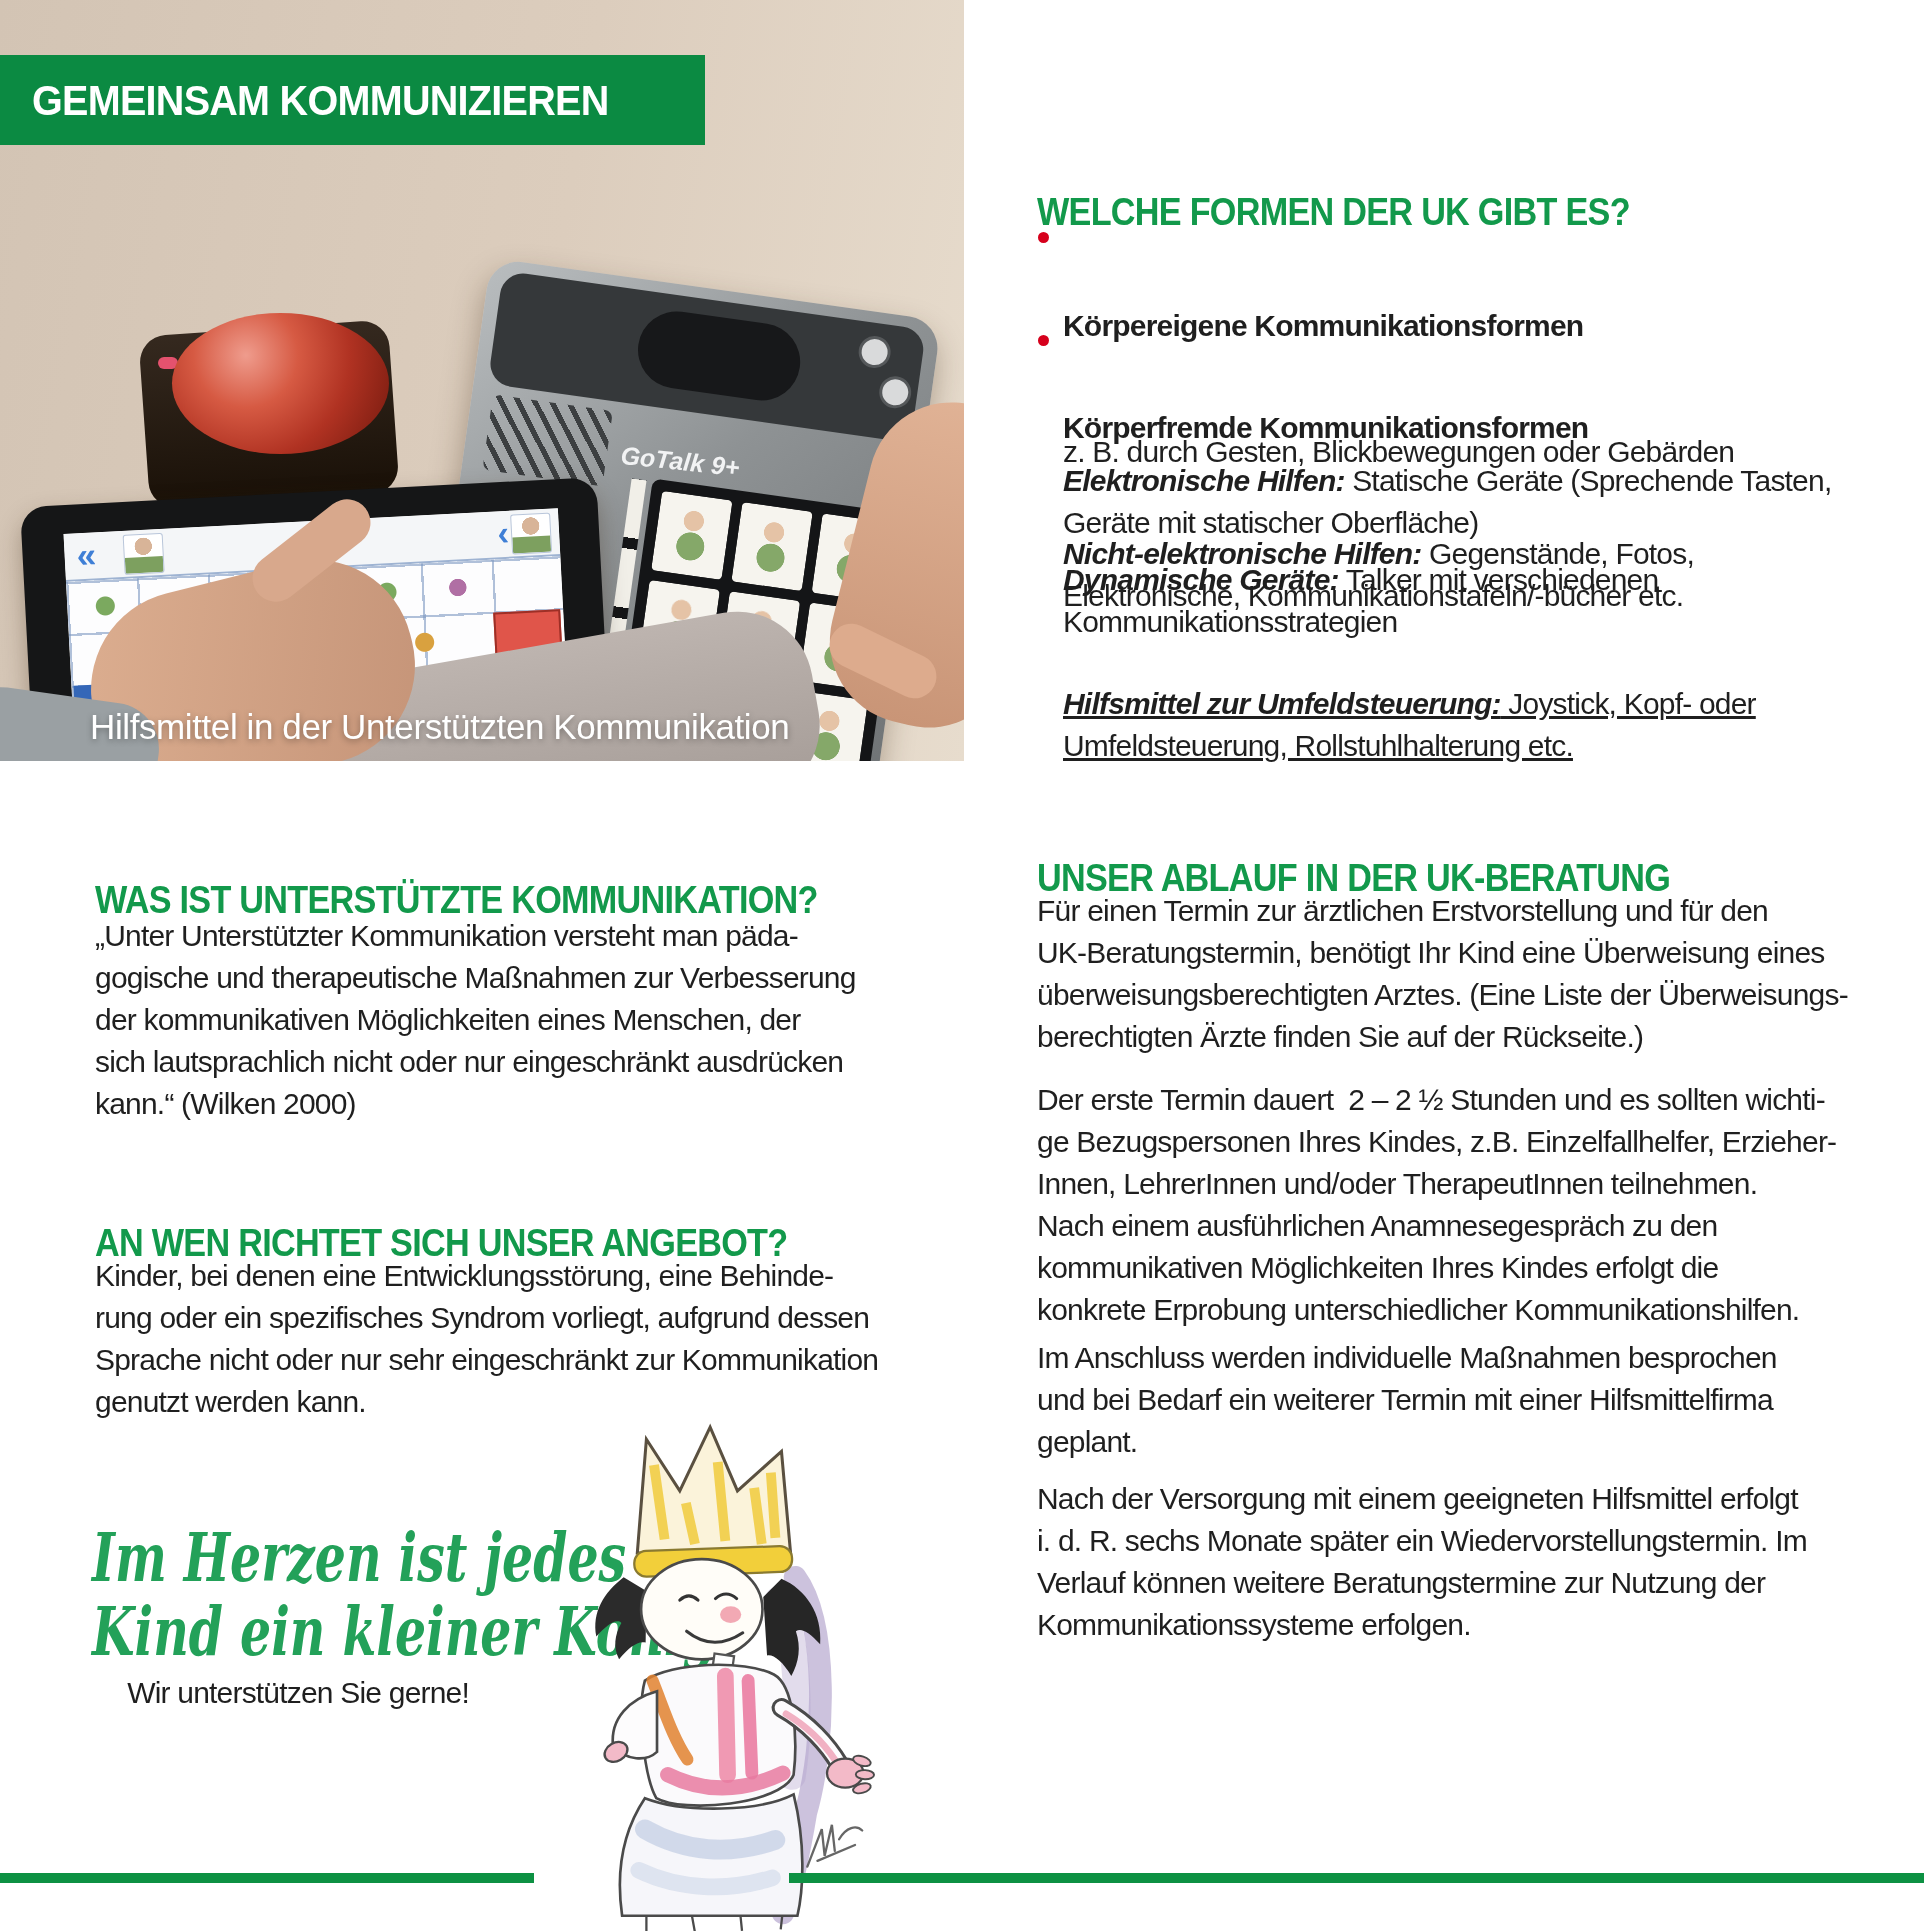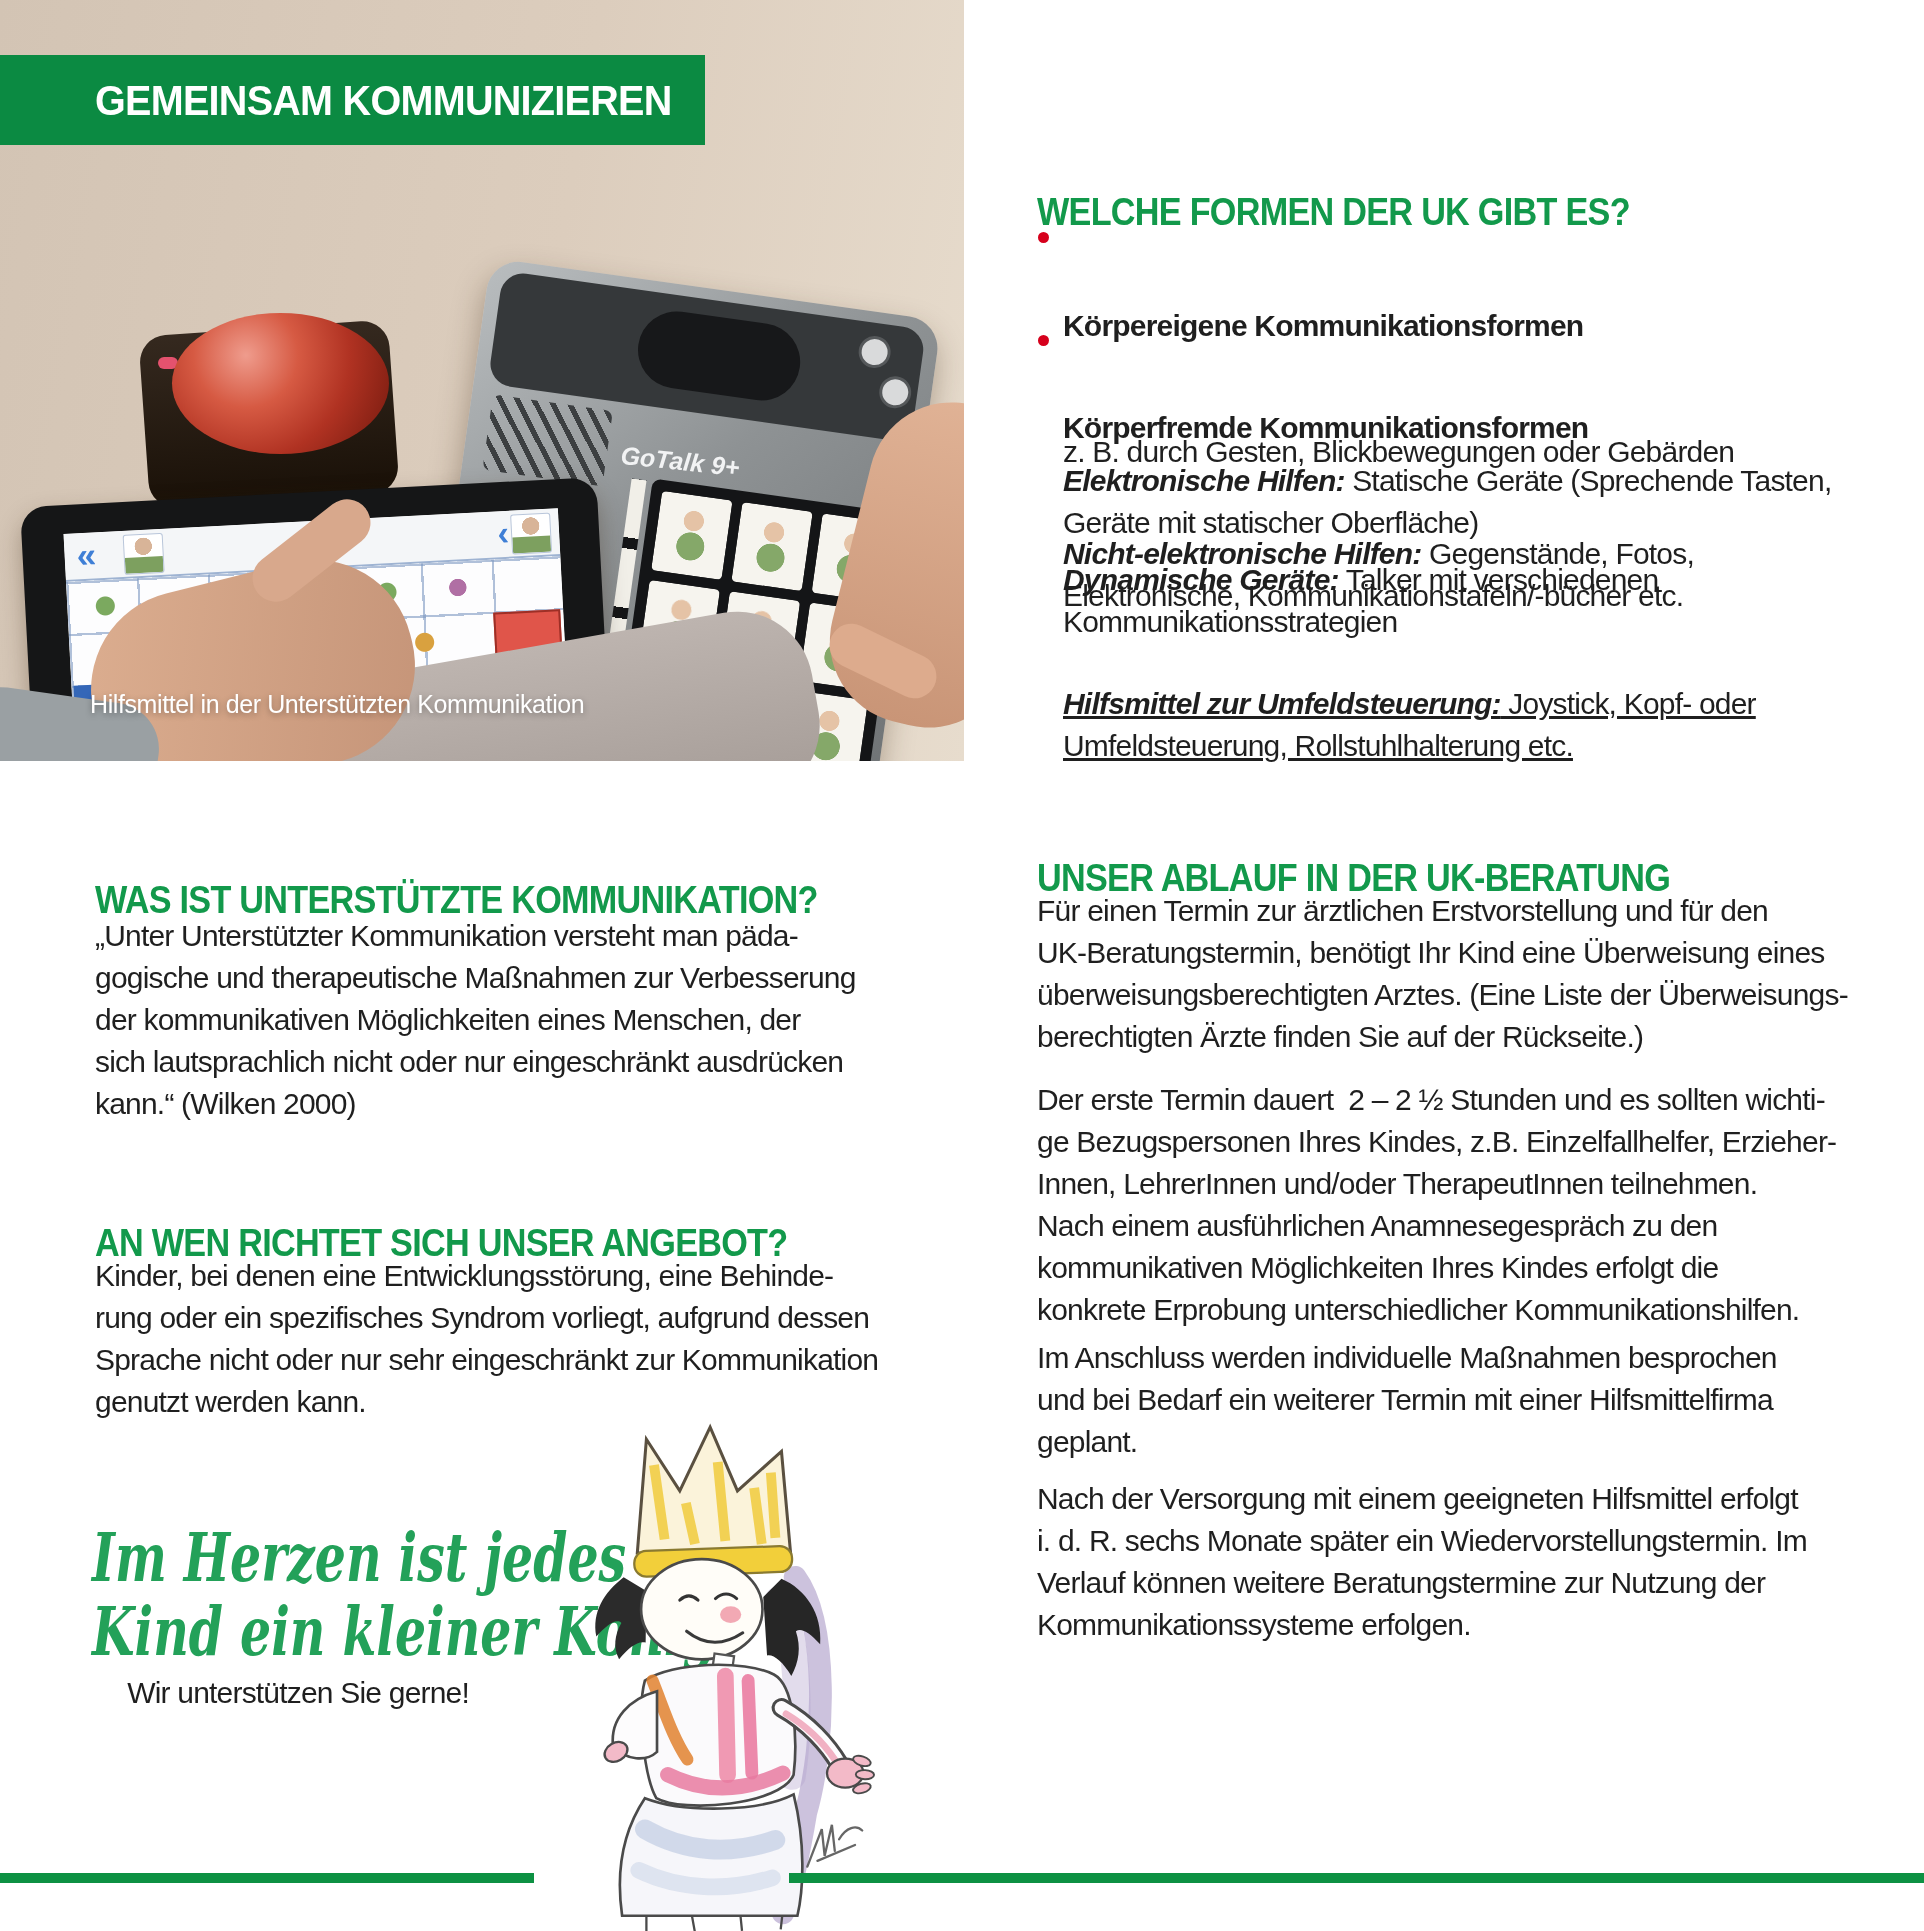--- a/index.html
+++ b/index.html
@@ -15,21 +15,21 @@
         transform:scaleX(.9);transform-origin:left top;white-space:nowrap;}
   .bullet-title{font-weight:bold;}
   .dot{position:absolute;width:11.4px;height:11.4px;border-radius:50%;background:#D6001C;}
 
   
   .photo{left:0;top:0;width:964px;height:761px;overflow:hidden;
          background:linear-gradient(100deg,#d3c4b4 0%,#dccdbd 55%,#e7dccd 100%);}
   .table-surface{position:absolute;left:-53px;top:228px;width:1139px;height:645px;
          background:linear-gradient(100deg,#c99a6e 0%,#dgb 0),linear-gradient(100deg,#c79668 0%,#e2c39c 45%,#f2e3c9 72%,#e8d3b2 100%);
          transform:rotate(-7deg);}
-  .banner{left:0;top:55px;width:705px;height:90px;background:#0B8A42;display:flex;align-items:center;padding-left:95px;box-sizing:border-box;}
+  .banner{left:0;top:55px;width:705px;height:90px;background:#0B8A42;display:flex;align-items:center;padding-left:32px;box-sizing:border-box;}
   .banner span{font-weight:bold;font-size:43px;color:#fff;letter-spacing:-0.8px;transform:scaleX(.92);transform-origin:left center;white-space:nowrap;}
 
   .switch-base{left:144px;top:328px;width:250px;height:173px;background:linear-gradient(#35291f,#191007);border-radius:27px;transform:rotate(-4deg);}
   .switch-dome{left:172px;top:313px;width:217px;height:141px;border-radius:50%;
         background:radial-gradient(circle at 34% 30%,#ef9c8d 0%,#d65a43 30%,#b03222 60%,#6f170c 100%);}
   .switch-led{left:158px;top:357px;width:20px;height:12px;background:#e4526e;border-radius:6px;}
 
   .gotalk{left:455px;top:287px;width:455px;height:486px;transform:rotate(8deg);border-radius:32px;
         background:linear-gradient(135deg,#b9bdbf 0%,#8e9294 45%,#6e7274 100%);box-shadow:0 13.7px 30px rgba(60,40,20,.35);}
   .gt-top{position:absolute;left:13.7px;top:10.6px;width:427px;height:114px;background:#35383a;border-radius:23px;}
@@ -75,21 +75,21 @@
   .tab-redtile{position:absolute;left:425px;top:101px;width:67px;height:47px;background:#e0554a;border:2.3px solid #9d2f26;box-sizing:border-box;}
   .tab-home{position:absolute;left:2.3px;top:152px;width:67px;height:47px;background:#3467b8;}
 
   .hand-right{left:849px;top:402px;width:182px;height:326px;background:linear-gradient(#e0b295,#c99577);border-radius:83px;transform:rotate(14deg);}
   .finger-right{left:826px;top:639px;width:114px;height:44px;background:#ddab8d;border-radius:23px;transform:rotate(26deg);}
   .sleeve-main{left:326px;top:641px;width:493px;height:190px;background:linear-gradient(#bdb4af,#a59c97);border-radius:76px;transform:rotate(-10deg);}
   .hand-left{left:90px;top:575px;width:326px;height:205px;background:linear-gradient(110deg,#dcae90,#c59478);border-radius:99px;transform:rotate(-14deg);}
   .finger-left{left:243px;top:527px;width:137px;height:47px;background:#d8a88c;border-radius:24px;transform:rotate(-38deg);}
   .sleeve-corner{left:-46px;top:695px;width:205px;height:99px;background:#9aa0a3;border-radius:46px;transform:rotate(8deg);}
 
-  .photo-caption{left:90px;top:690px;color:#fff;font-size:25px;letter-spacing:-0.4px;white-space:nowrap;text-shadow:0 1.5px 6px rgba(0,0,0,.35);}
+  .photo-caption{left:90px;top:707px;color:#fff;font-size:35px;letter-spacing:-0.4px;white-space:nowrap;text-shadow:0 1.5px 6px rgba(0,0,0,.35);}
 
   
   .script{left:92px;top:1520px;color:#23A159;font-family:"DejaVu Serif",serif;font-style:italic;font-weight:bold;
           font-size:68px;line-height:74px;transform:scaleX(.72);transform-origin:left top;white-space:pre;}
 
   
   .rule{height:10px;background:#0D9143;top:1873px;}
 
   svg{overflow:visible;}
 </style>

